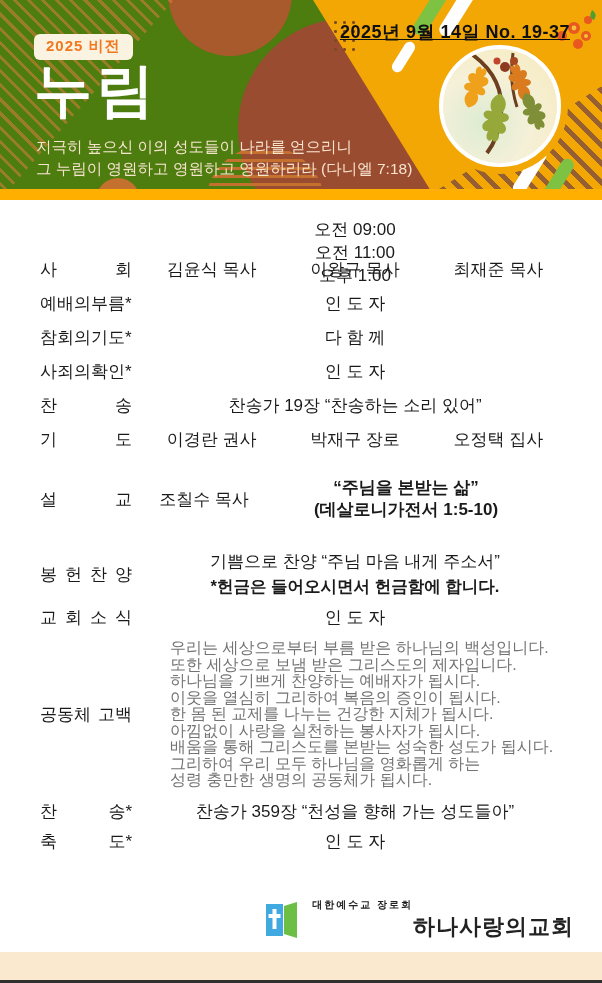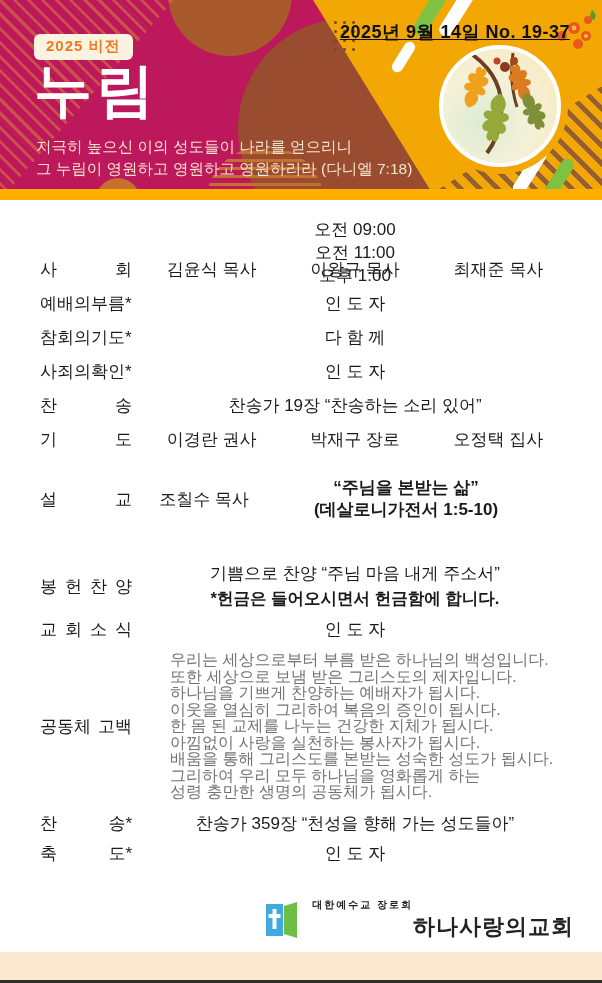--- a/index.html
+++ b/index.html
@@ -3,21 +3,21 @@
 <meta charset="utf-8">
 <style>
   html,body { margin:0; padding:0; background:#e9e9e9; }
   .page {
     position:relative; width:602px; height:983px; margin:0 auto;
     background:#ffffff; overflow:hidden;
     font-family:"Liberation Sans","DejaVu Sans",sans-serif; color:#1a1a1a;
   }
 
   
-  .header { position:absolute; top:0; left:0; width:602px; height:200px; background:#be185d; overflow:hidden; }
+  .header { position:absolute; top:0; left:0; width:602px; height:200px; background:#4d7c0f; overflow:hidden; }
   .circle-top { position:absolute; left:168px; top:-68px; width:124px; height:124px; border-radius:50%; background:#A85A2C; }
   .circle-rust { position:absolute; left:238px; top:18px; width:222px; height:222px; border-radius:50%; background:#9A4C31; }
   .stripes-left {
     position:absolute; left:0; top:0; width:300px; height:200px;
     background:repeating-linear-gradient(45deg, rgba(216,126,58,.55) 0 3px, transparent 3px 10px);
     clip-path:polygon(0 0, 58% 0, 0 100%);
   }
   .gold-wedge { position:absolute; inset:0; background:#F2A705; clip-path:polygon(52% 0, 100% 0, 100% 100%, 72.5% 100%); }
   .stripes-br {
     position:absolute; left:428px; top:86px; width:174px; height:110px;
@@ -70,21 +70,21 @@
   
   .order { position:absolute; top:218px; left:0; width:602px; }
   .row { display:grid; grid-template-columns:100px 1fr; align-items:center; padding:0 32px 0 40px; height:34px; font-size:17px; }
   .row.triple { grid-template-columns:100px 1fr 1fr 1fr; }
   .times-row { display:grid; grid-template-columns:1fr; padding:0 32px 0 140px; height:30px; align-items:center; font-size:17px; margin-bottom:4px; }
   .cell-c { text-align:center; }
   .label { text-align:justify; text-align-last:justify; padding-right:8px; box-sizing:border-box; }
   .val-center { text-align:center; }
   .sermon-row { display:grid; grid-template-columns:100px 128px 1fr; align-items:center; padding:0 32px 0 40px; margin-top:14px; height:58px; font-size:17px; }
   .sermon-title-block { text-align:center; font-weight:bold; line-height:22px; padding-right:26px; }
-  .offering-row { display:grid; grid-template-columns:100px 1fr; align-items:center; padding:0 32px 0 40px; margin-top:32px; height:52px; font-size:17px; }
+  .offering-row { display:grid; grid-template-columns:100px 1fr; align-items:center; padding:0 32px 0 40px; margin-top:20px; height:52px; font-size:17px; }
   .offering-lines { text-align:center; line-height:24px; }
   .offering-lines .bold { font-weight:bold; font-size:16.5px; }
   .creed-row { display:grid; grid-template-columns:100px 1fr; align-items:center; padding:0 32px 0 40px; margin-top:6px; font-size:17px; }
   .creed-lines { font-size:16px; line-height:16.5px; padding-left:30px; color:#737373; }
   .gap8 { height:8px; }
 
   
   .logo-row { position:absolute; top:898px; right:28px; display:flex; align-items:center; gap:8px; }
   .logo-text { display:flex; flex-direction:row; align-items:flex-start;text-align:center; }
   .logo-small { font-size:10px; font-weight:bold; color:#222; letter-spacing:2px; }

